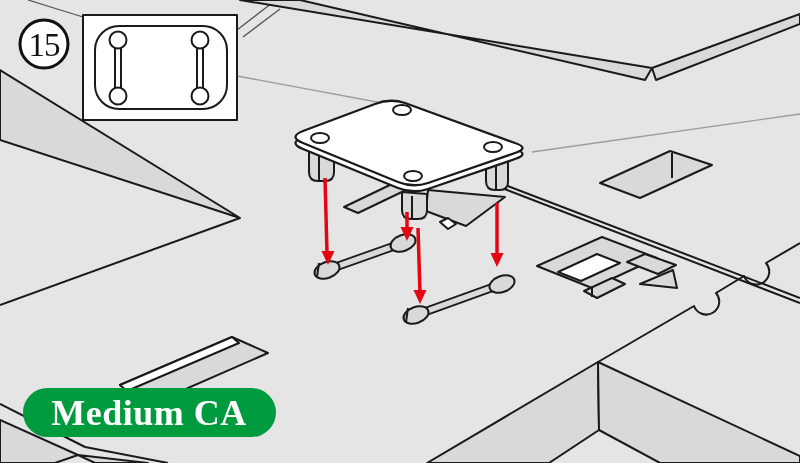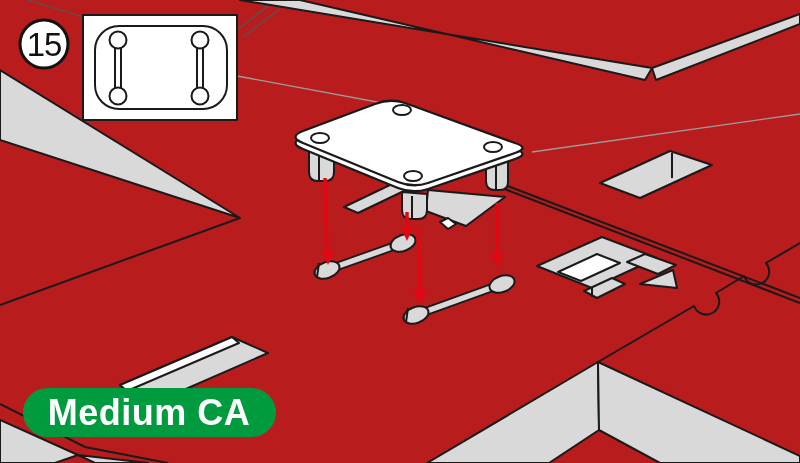--- a/index.html
+++ b/index.html
@@ -1,17 +1,17 @@
 <!DOCTYPE html>
 <html><head>
 <meta charset="utf-8">
 <style>
   html,body{margin:0;padding:0;background:#ffffff;}
-  .stage{position:relative;width:800px;height:463px;background:#b91c1c;overflow:hidden;
-         font-family:Liberation Sans, sans-serif;}
+  .stage{position:relative;width:800px;height:463px;background:#e5e5e5;overflow:hidden;
+         font-family:Liberation Serif, serif;}
   svg{display:block;}
   .ln{stroke:#1a1a1a;stroke-width:2;fill:none;stroke-linejoin:round;}
   .thin{stroke:#555555;stroke-width:1.3;fill:none;}
   .leader{stroke:#9b9b9b;stroke-width:1.3;fill:none;}
   .face{fill:#d9d9d9;stroke:#1a1a1a;stroke-width:2;stroke-linejoin:round;}
   .whiteface{fill:#ffffff;stroke:#1a1a1a;stroke-width:2;stroke-linejoin:round;}
   .plate{fill:#ffffff;stroke:#1a1a1a;stroke-width:2.3;stroke-linejoin:round;}
   .hole{fill:#ffffff;stroke:#1a1a1a;stroke-width:2;}
   .barblack{stroke:#1a1a1a;stroke-width:9;stroke-linecap:butt;}
   .bargray{stroke:#d9d9d9;stroke-width:5.5;stroke-linecap:butt;}

